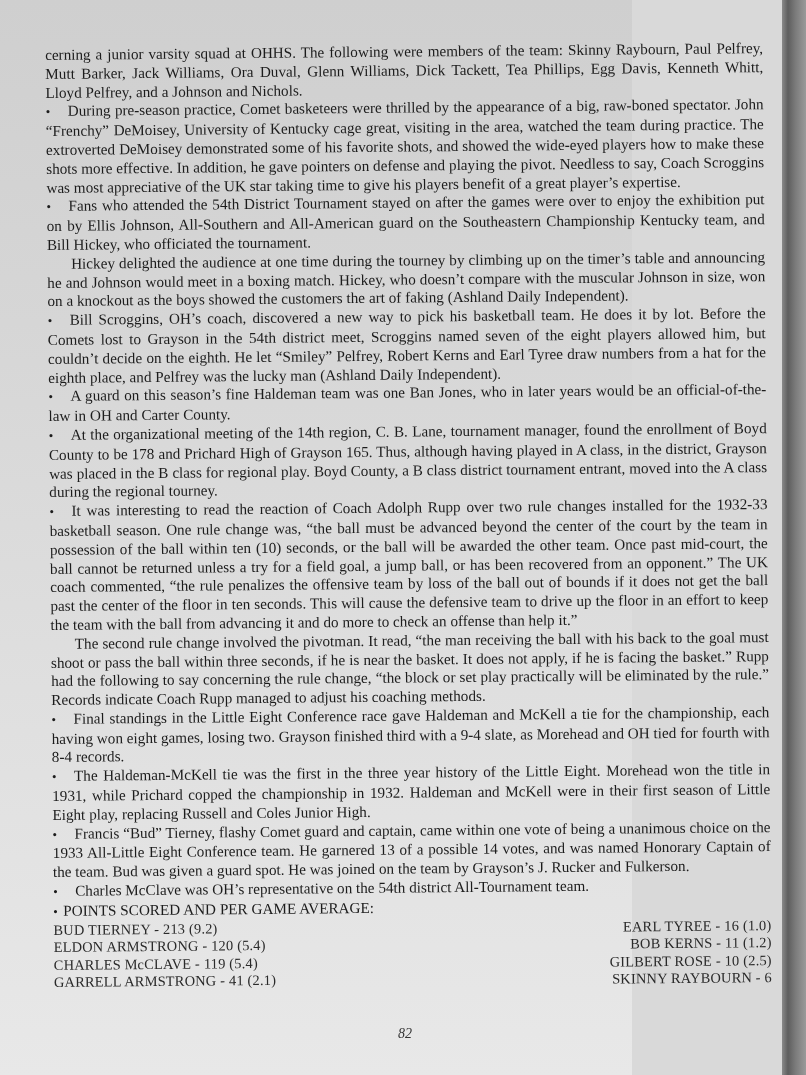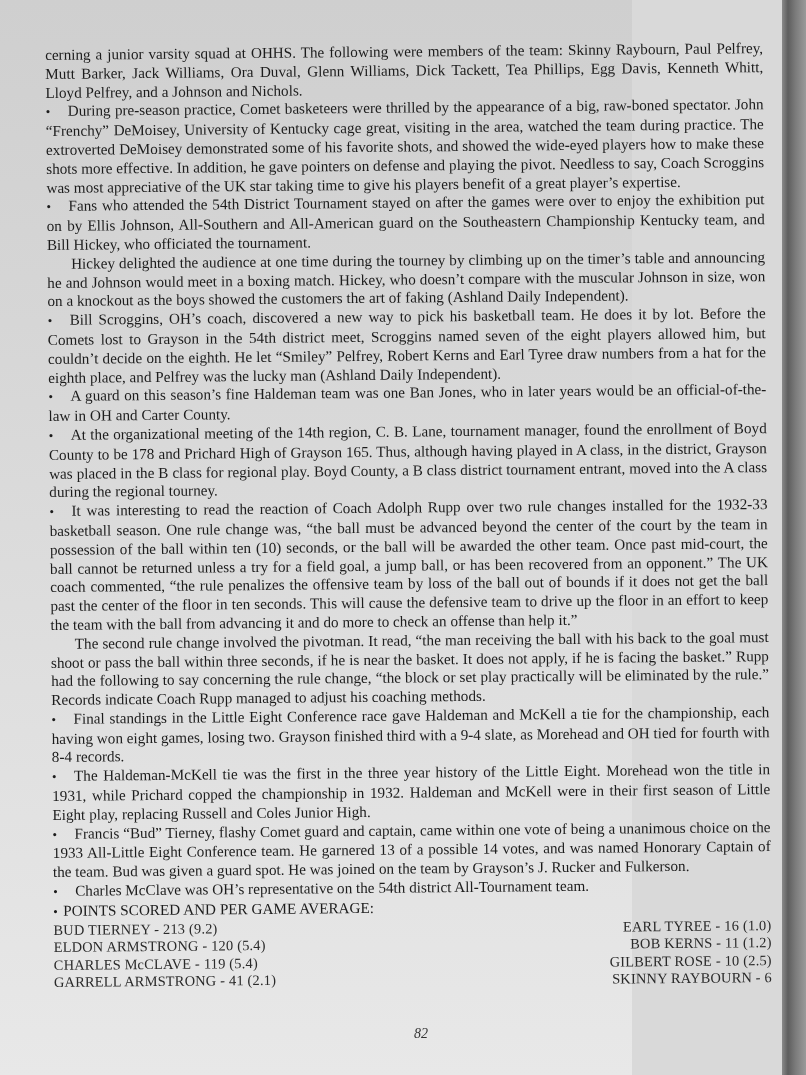--- a/index.html
+++ b/index.html
@@ -27,21 +27,21 @@
     .bullet { display: inline-block; width: 22px; font-size: 13px; }
     .stats-title { margin: 0; }
     .stats {
       position: relative; height: 80px; margin-top: 0;
       font-size: 14.4px; line-height: 17.5px; letter-spacing: 0.2px; color: #2a2a2a;
     }
     .stats .left { position: absolute; left: 0; top: 0; text-align: left; }
     .stats .right { position: absolute; right: 0; top: 2px; text-align: right; }
     .stats .row { white-space: nowrap; }
     .page-number {
-      position: absolute; left: 414px; top: 1026px;
+      position: absolute; left: 398px; top: 1026px;
       font-family: "Liberation Serif", serif; font-style: italic;
       font-size: 14px; color: #333;
     }
   </style>
 </head>
 <body>
 
 <div class="page">
   <div class="text">
     <p><span>cerning a junior varsity squad at OHHS.  The following were members of the team: Skinny Raybourn, Paul Pelfrey, Mutt Barker, Jack Williams, Ora Duval, Glenn Williams, Dick Tackett, Tea Phillips, Egg Davis, Kenneth Whitt, Lloyd Pelfrey, and a Johnson and Nichols.</span></p>

